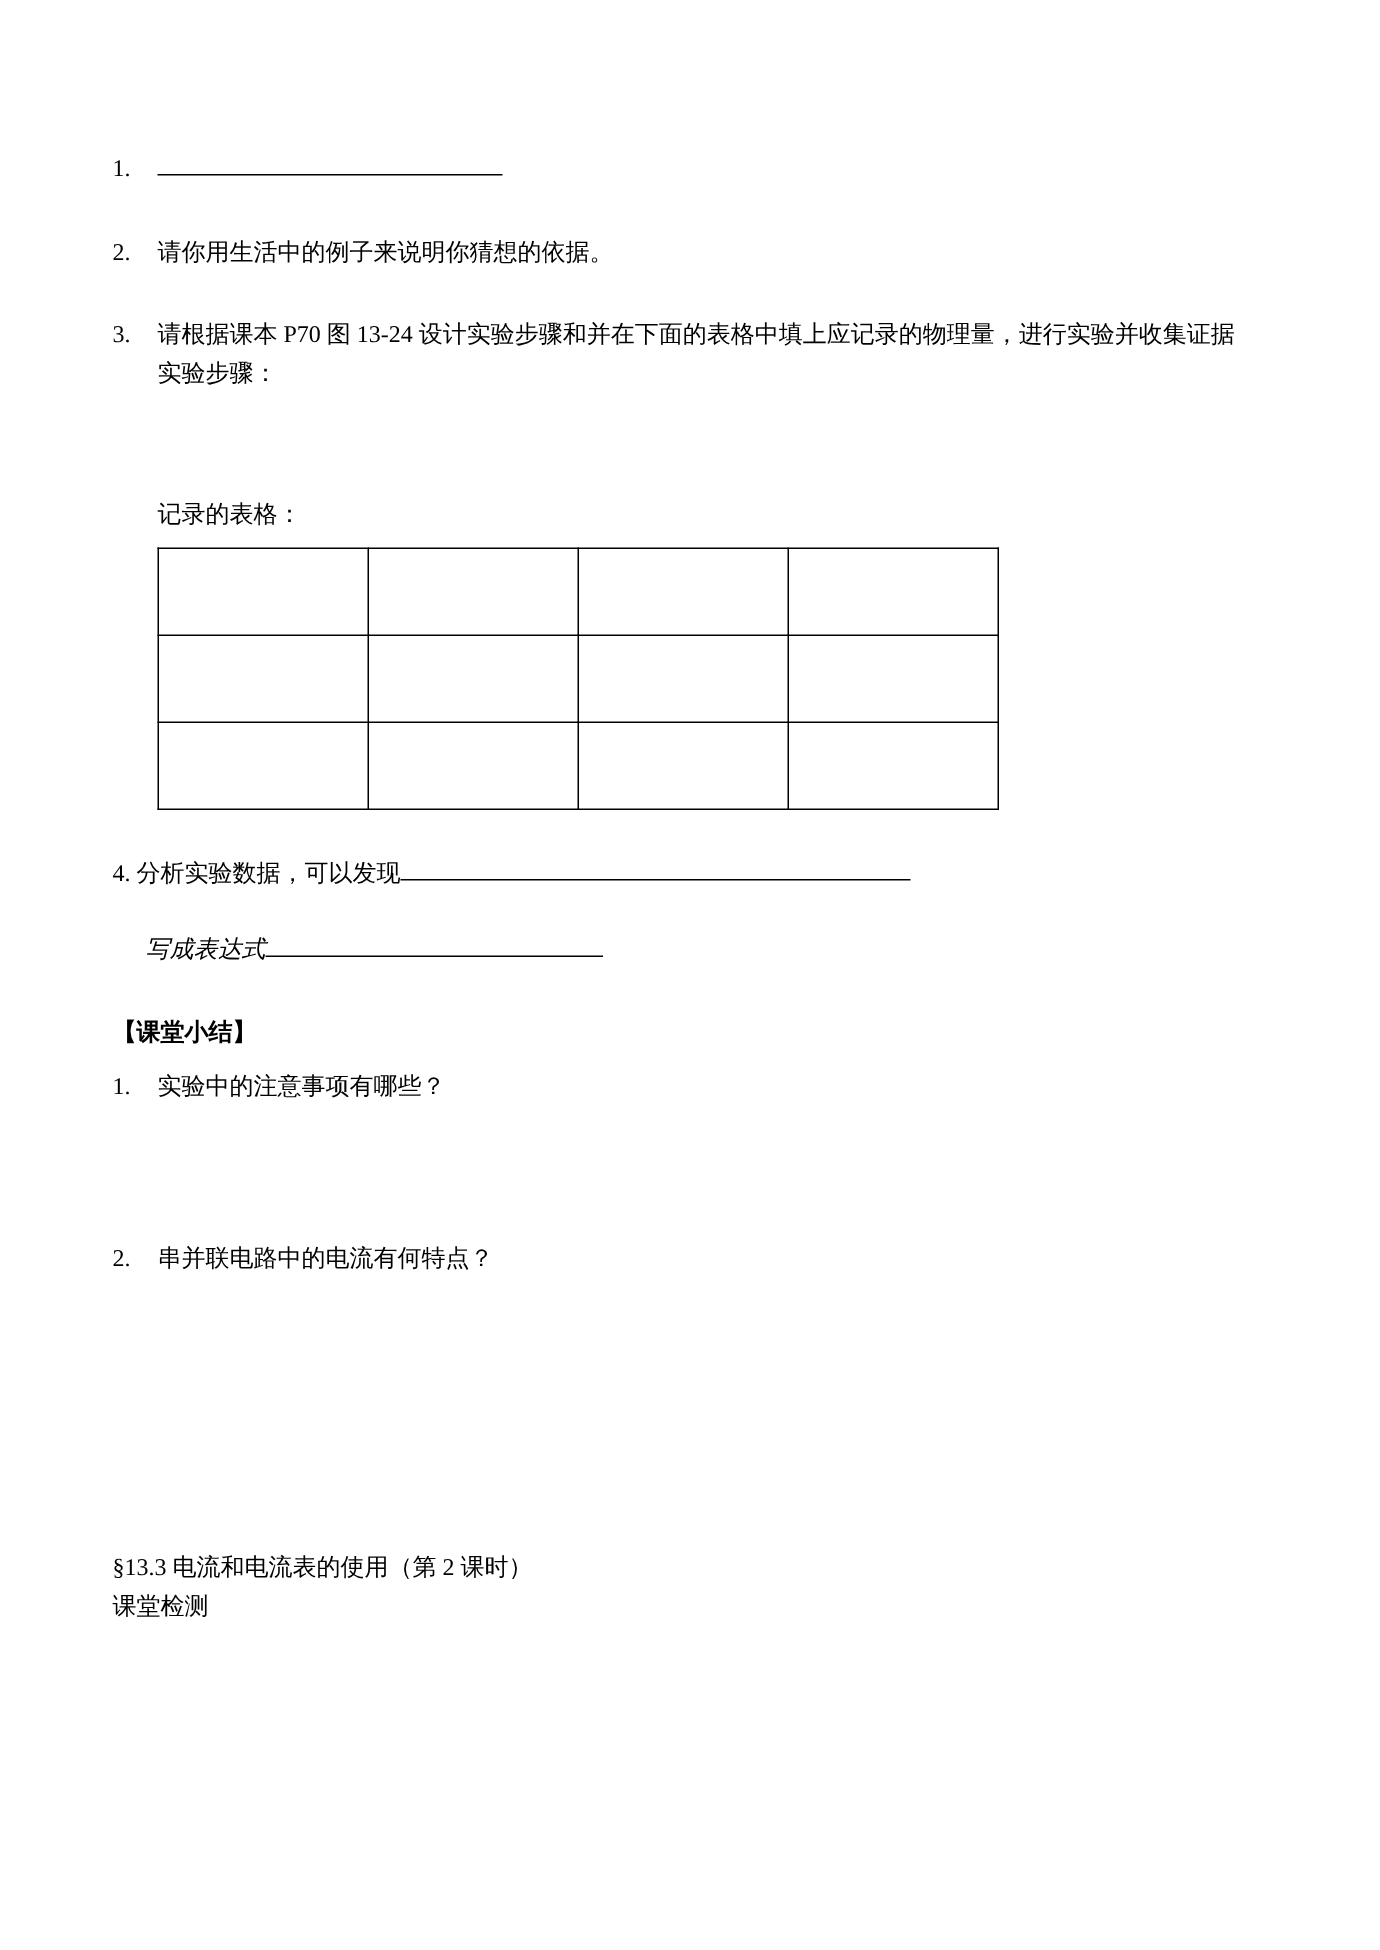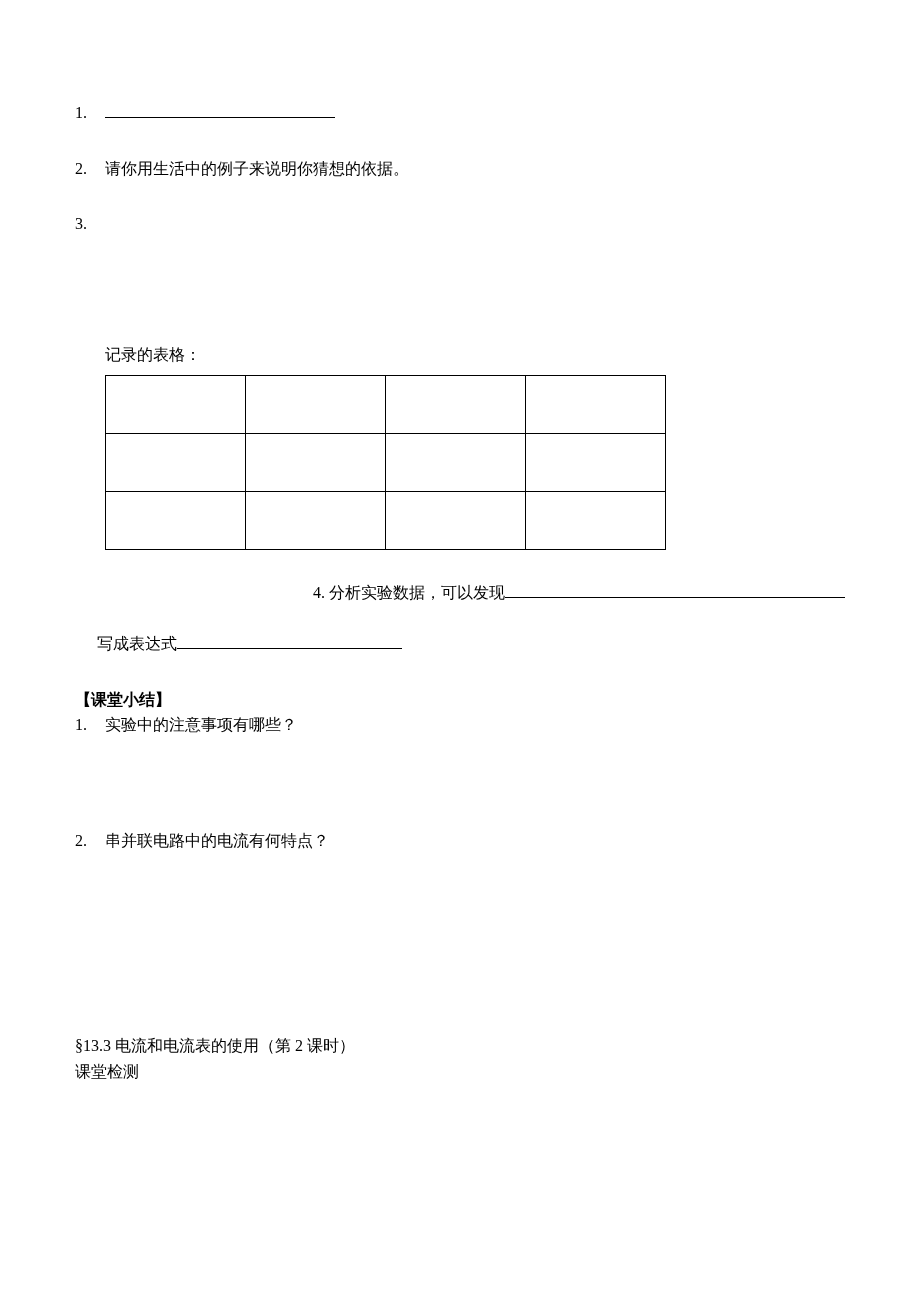--- a/index.html
+++ b/index.html
@@ -43,48 +43,49 @@
     .blank-short {
       display: inline-block;
       border-bottom: 1px solid #000;
       width: 225px;
       vertical-align: baseline;
     }
     .indent-left {
       margin-left: 30px;
     }
     .table-label {
-      margin-top: 105px;
+      margin-top: 69px;
       margin-bottom: 8px;
     }
     table.record-table {
       border-collapse: collapse;
       margin-bottom: 30px;
     }
     table.record-table td {
       border: 1px solid #000;
       width: 140px;
       height: 58px;
     }
     .section-heading {
       font-weight: bold;
       margin-top: 30px;
-      margin-bottom: 0;
+      margin-bottom: 10px;
     }
     .q-item {
       display: flex;
       margin-bottom: 90px;
     }
     .footer-title {
       margin-top: 180px;
     }
     .footer-subtitle {
     }
     .spacer-indent {
       margin-left: 22px;
+      font-style: italic;
     }
   </style>
 </head>
 <body>
 
 <div class="numbered-item">
   <span class="item-number">1.</span>
   <div class="item-content">
     <span class="blank-long"></span>
   </div>
@@ -93,20 +94,22 @@
 <div class="numbered-item">
   <span class="item-number">2.</span>
   <div class="item-content">
     <span>请你用生活中的例子来说明你猜想的依据。</span>
   </div>
 </div>
 
 <div class="numbered-item">
   <span class="item-number">3.</span>
   <div class="item-content">
+    <div>请根据课本 P70 图 13-24 设计实验步骤和并在下面的表格中填上应记录的物理量，进行实验并收集证据</div>
+    <div>实验步骤：</div>
   </div>
 </div>
 
 <div class="indent-left table-label">记录的表格：</div>
 
 <table class="record-table indent-left">
   <tbody>
       <tr>
     <td></td>
     <td></td>
@@ -121,21 +124,21 @@
   </tr>
   <tr>
     <td></td>
     <td></td>
     <td></td>
     <td></td>
   </tr>
 </tbody>
   </table>
 
-<div style="margin-bottom:25px;text-align:right;">
+<div style="margin-bottom:25px;">
   <span>4. 分析实验数据，可以发现</span><span class="blank-med"></span>
 </div>
 
 <div class="spacer-indent" style="margin-bottom:25px;">
   <span>写成表达式</span><span class="blank-short"></span>
 </div>
 
 <div class="section-heading">【课堂小结】</div>
 
 <div class="q-item">

